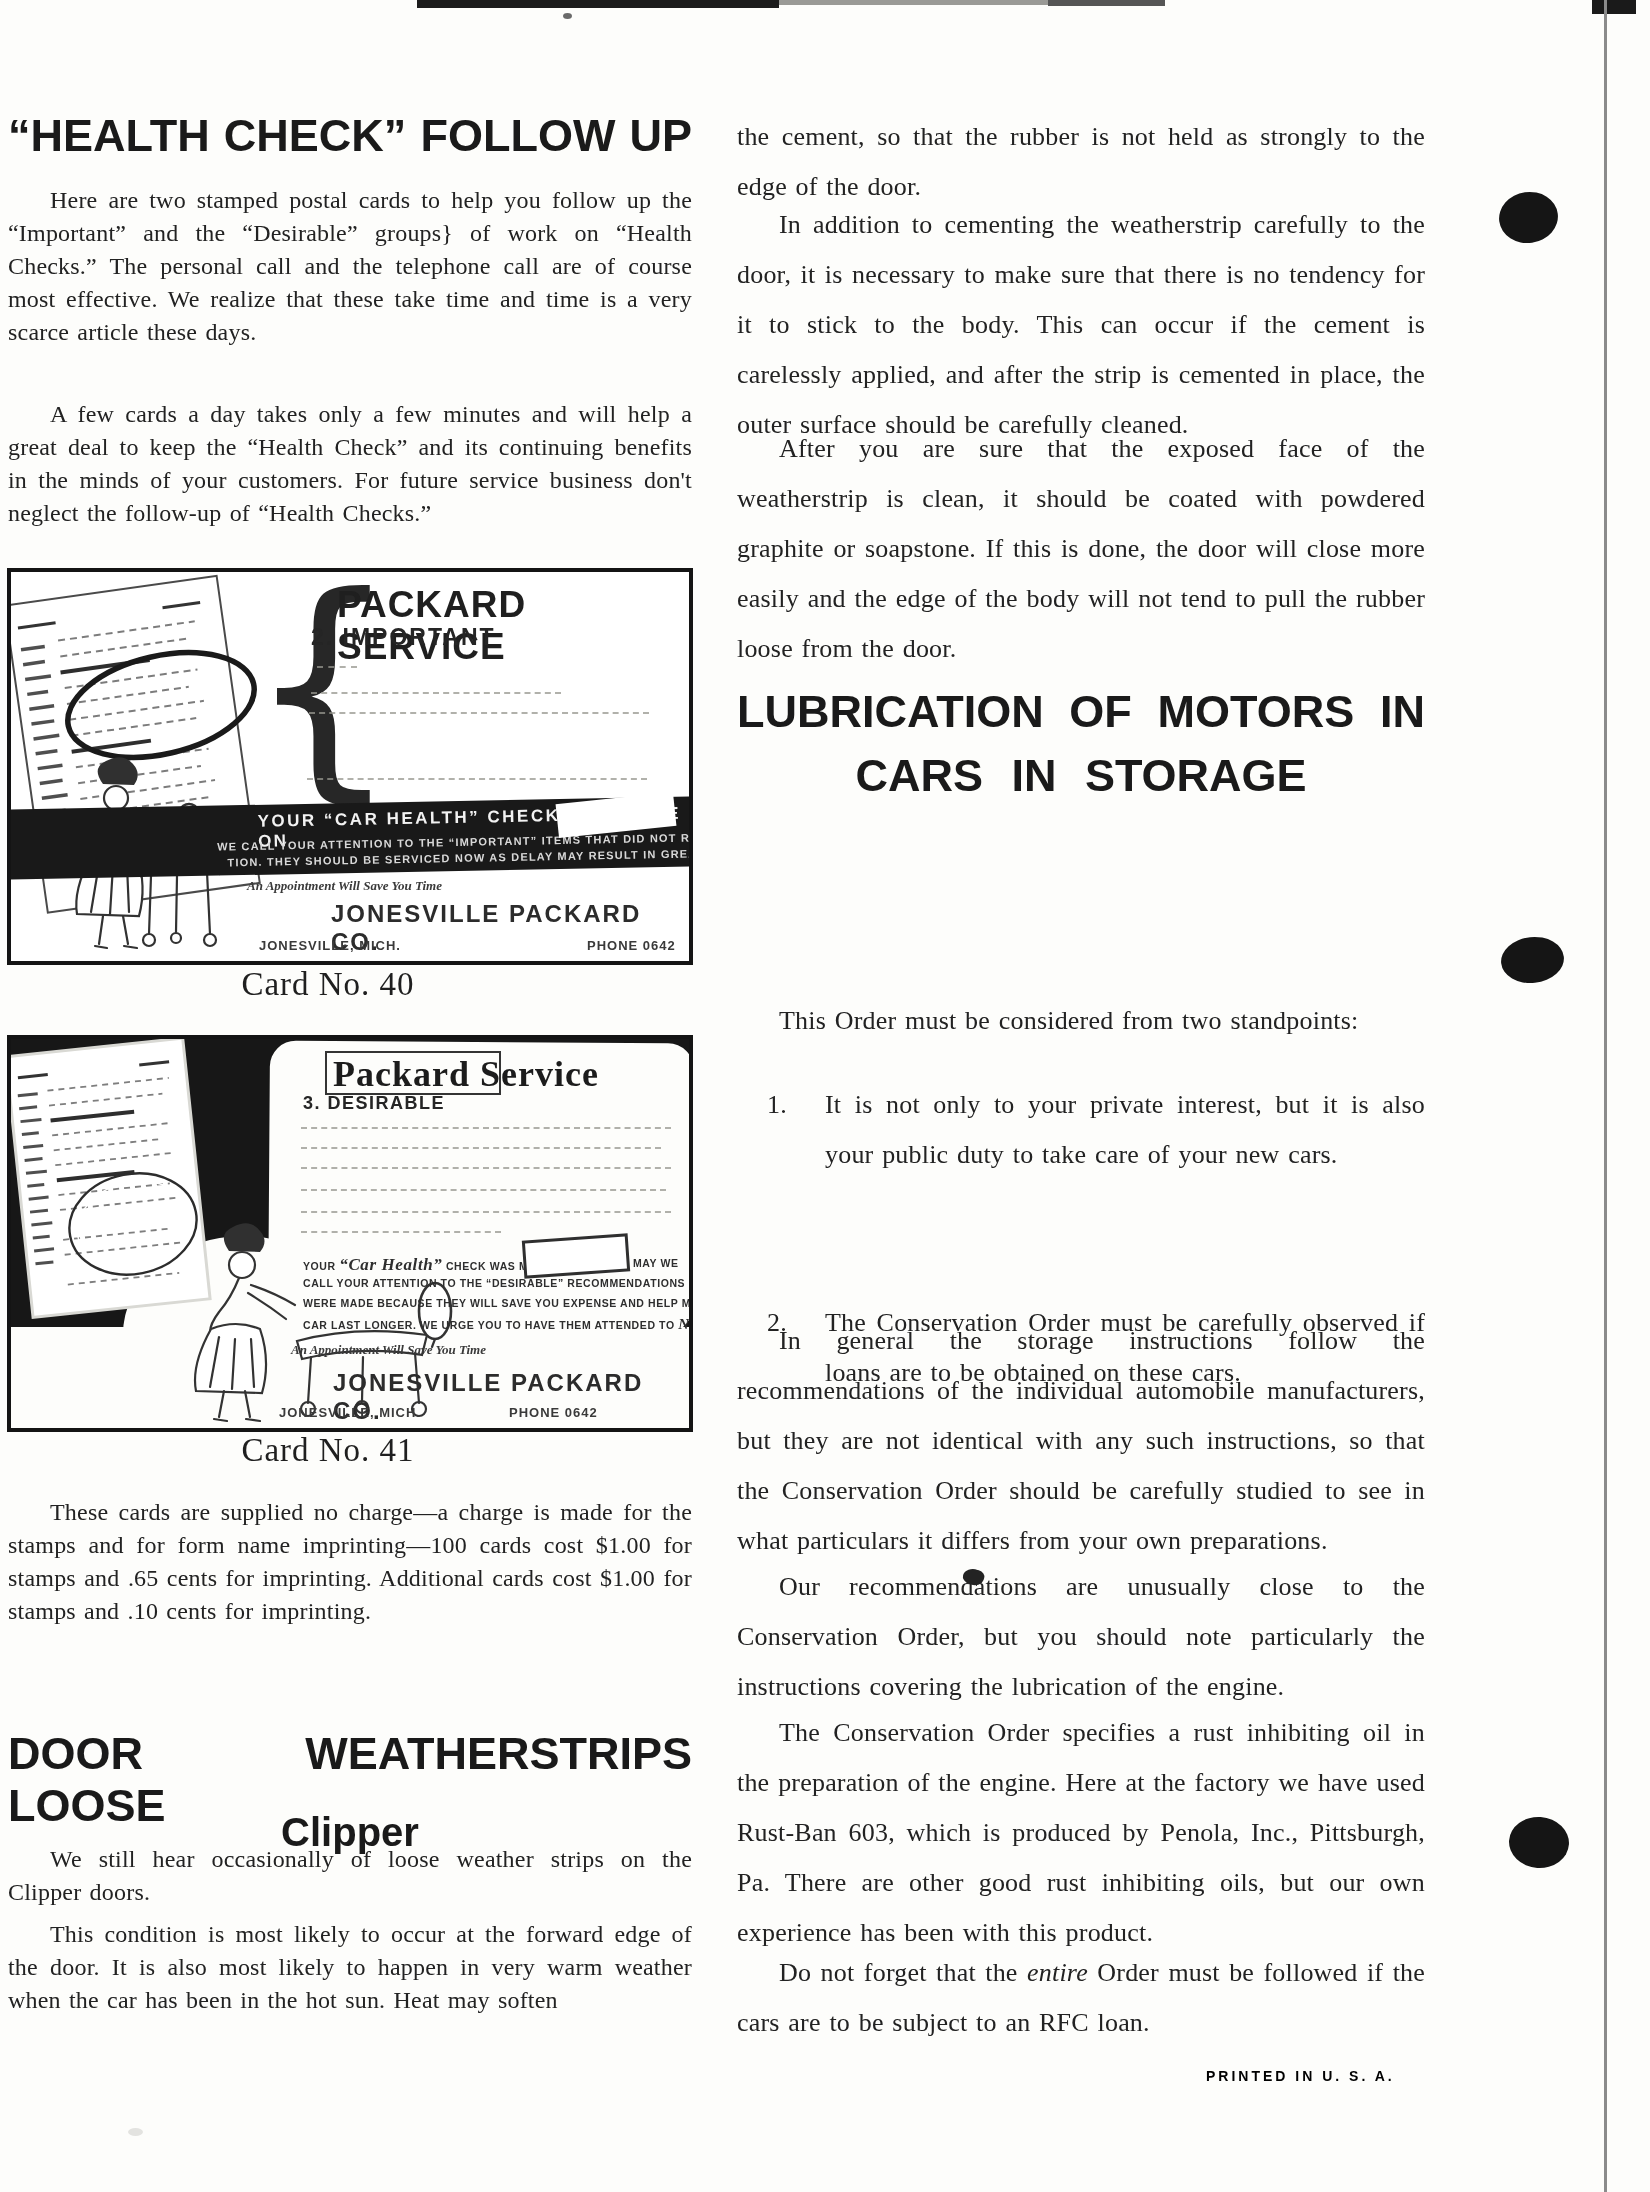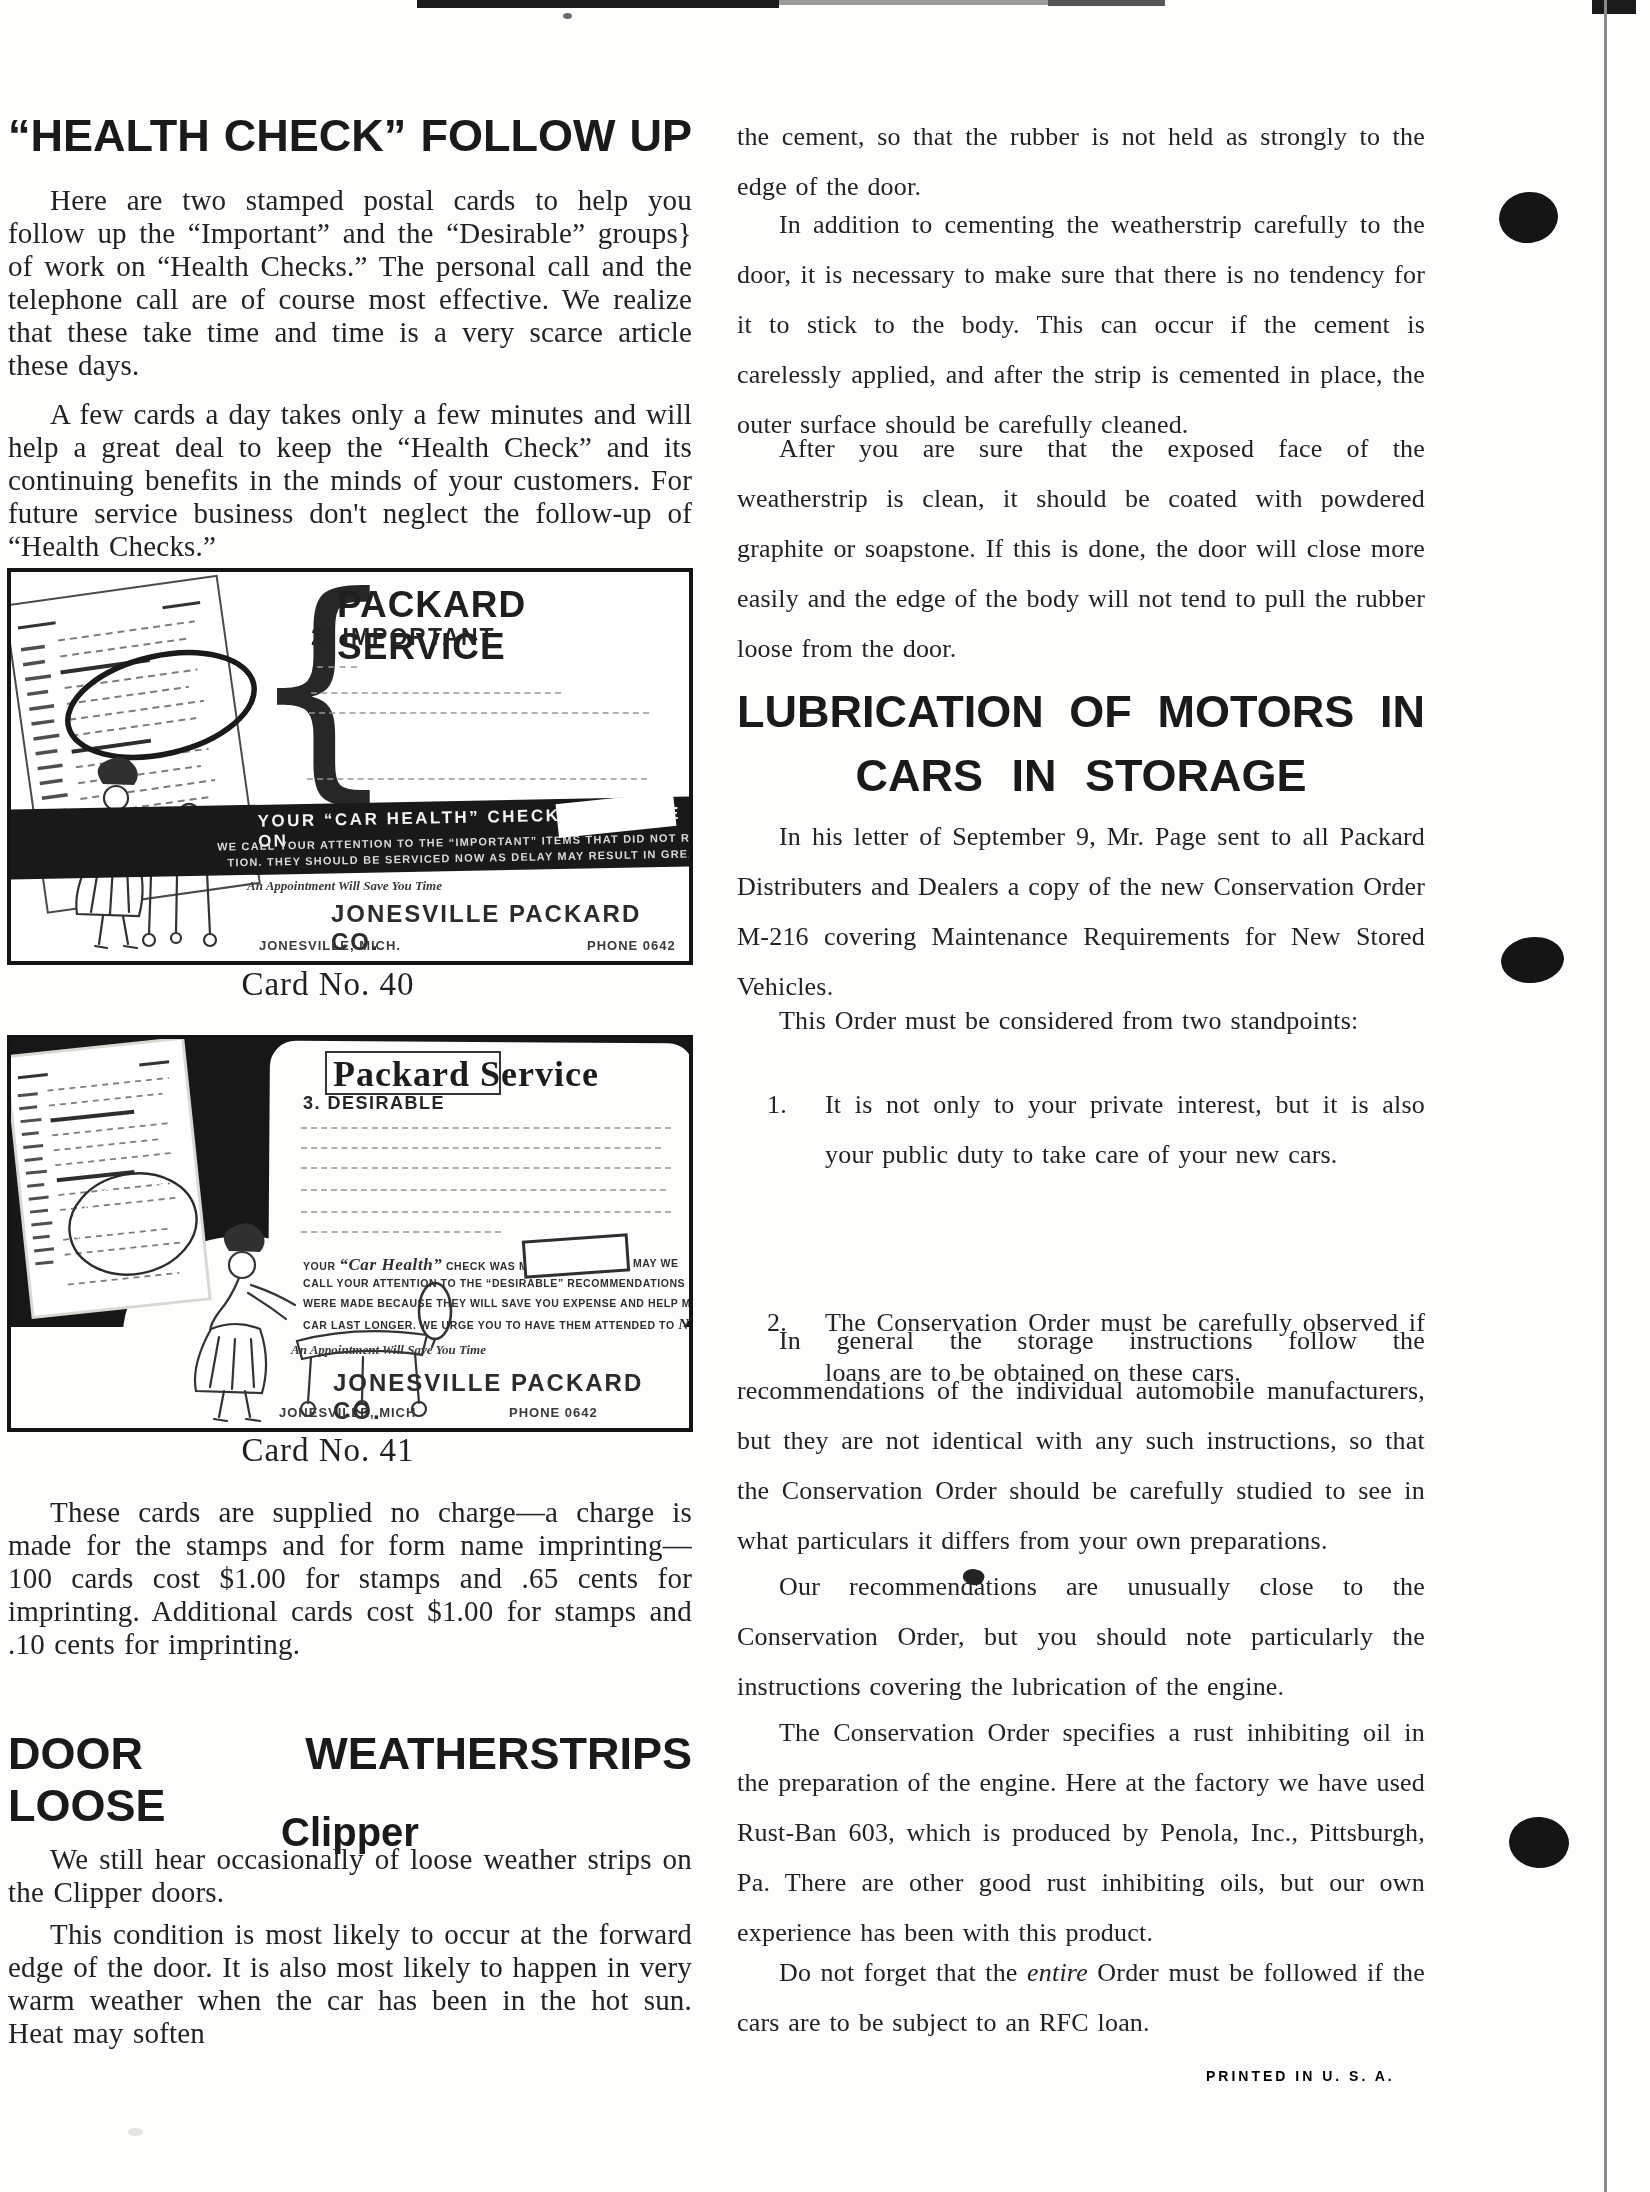--- a/index.html
+++ b/index.html
@@ -1,20 +1,20 @@
 <!DOCTYPE html>
 <html><head>
 <meta charset="utf-8">
 <style>
   html,body{margin:0;padding:0;background:#e8e8e6;}
   #page{position:relative;width:1650px;height:2192px;background:#fdfdfb;overflow:hidden;
         font-family:"Liberation Serif","DejaVu Serif",serif;color:#1e1e1e;}
   .abs{position:absolute;}
   
-  .body-text{font-size:29px;line-height:33px;text-align:justify;color:#222;
+  .body-text{font-size:24px;line-height:33px;text-align:justify;color:#222;
              font-family:"Liberation Serif","DejaVu Serif",serif;letter-spacing:.2px;word-spacing:2px;}
   .rc .body-text{font-size:26px;line-height:50px;}
   .indent{text-indent:42px;}
   
   .head-sans{font-family:"Liberation Sans","DejaVu Sans",sans-serif;font-weight:700;color:#1a1a1a;}
   .h-justify{text-align:justify;text-align-last:justify;}
   .h-center{text-align:center;margin-top:28px;}
   
   .li{position:relative;padding-left:88px;}
   .li .num{position:absolute;left:30px;top:0;text-indent:0;}
@@ -276,21 +276,20 @@
   <div class="rc">
     <div class="abs body-text" style="left:737px;top:112px;width:688px;">the cement, so that the rubber is not held as strongly to the edge of the door.</div>
     <div class="abs body-text indent" style="left:737px;top:200px;width:688px;">In addition to cementing the weatherstrip carefully to the door, it is necessary to make sure that there is no tendency for it to stick to the body. This can occur if the cement is carelessly applied, and after the strip is cemented in place, the outer surface should be carefully cleaned.</div>
     <div class="abs body-text indent" style="left:737px;top:424px;width:688px;">After you are sure that the exposed face of the weatherstrip is clean, it should be coated with powdered graphite or soapstone. If this is done, the door will close more easily and the edge of the body will not tend to pull the rubber loose from the door.</div>
 
     <div class="abs" style="left:737px;top:686px;width:688px;">
       <div class="head-sans h-justify" style="font-size:45px;">LUBRICATION OF MOTORS IN</div>
       <div class="head-sans h-center" style="font-size:45px;margin-top:12px;word-spacing:16px;">CARS IN STORAGE</div>
     </div>
 
-    <div class="abs body-text indent" style="left:737px;top:812px;width:688px;">In his letter of September 9, Mr. Page sent to all Packard Distributers and Dealers a copy of the new Conservation Order M-216 covering Maintenance Requirements for New Stored Vehicles.</div>
     <div class="abs body-text indent" style="left:737px;top:996px;width:688px;">This Order must be considered from two standpoints:</div>
 
     <div class="abs body-text li" style="left:737px;top:1080px;width:688px;box-sizing:border-box;">
       <span class="num">1.</span>
       <span>It is not only to your private interest, but it is also your public duty to take care of your new cars.</span>
     </div>
     <div class="abs body-text li" style="left:737px;top:1198px;width:688px;box-sizing:border-box;">
       <span class="num">2.</span>
       <span>The Conservation Order must be carefully observed if loans are to be obtained on these cars.</span>
     </div>

